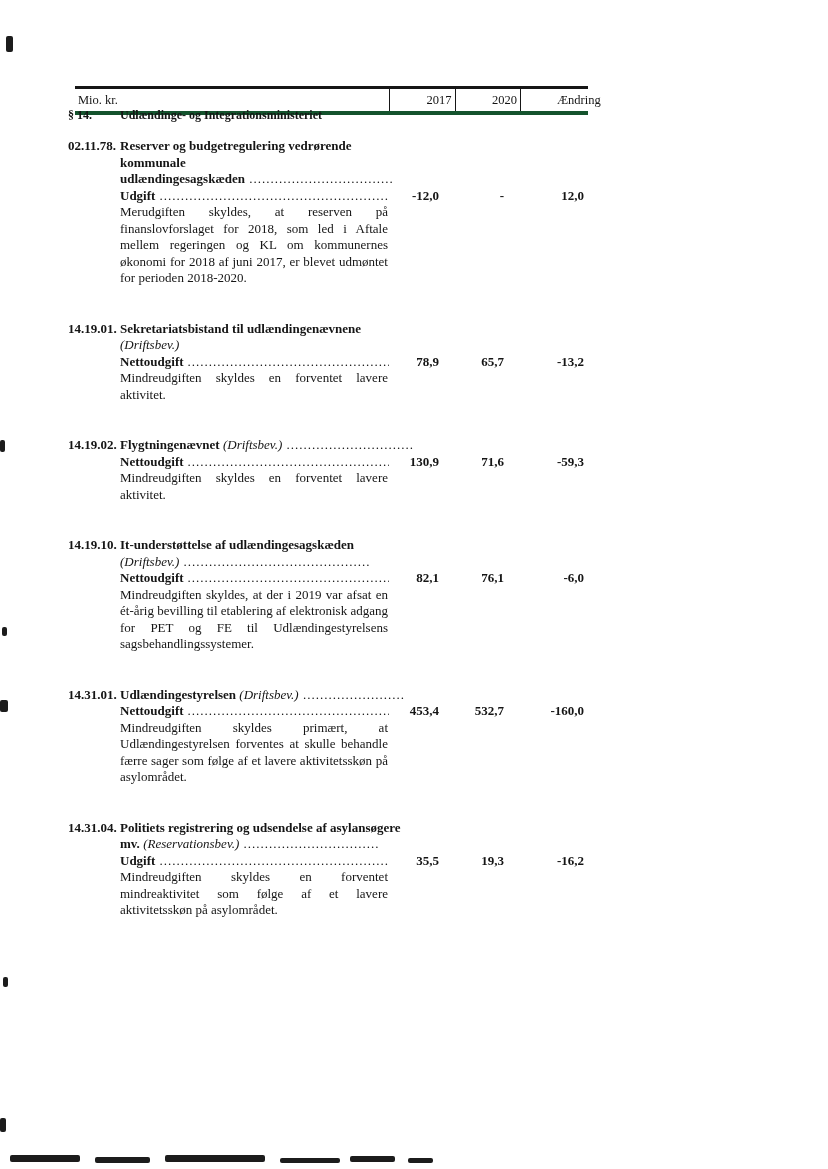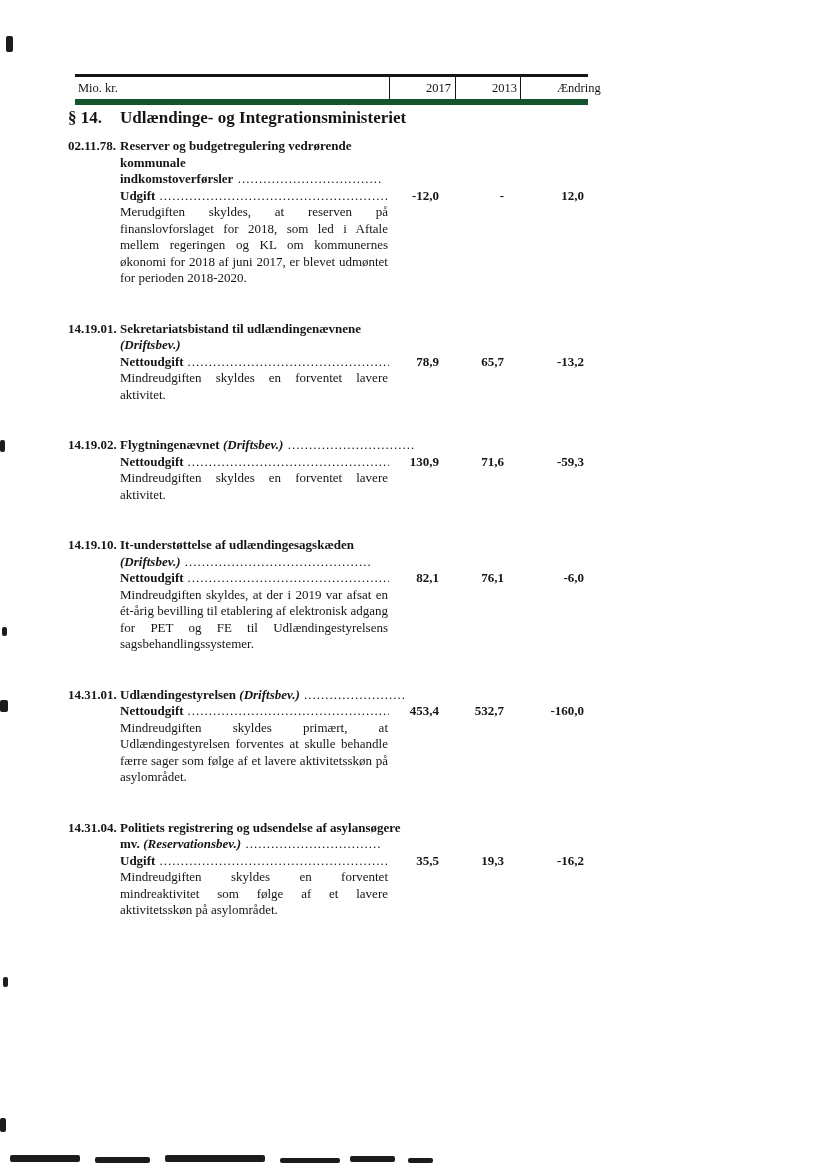--- a/index.html
+++ b/index.html
@@ -10,45 +10,45 @@
     overflow:hidden;
     font-family:"Liberation Serif", serif;
     color:#151515;
   }
   .page-number{
     position:absolute;top:20px;left:0;width:100%;
     text-align:center;font-size:13px;
   }
   
   .mtable{
-    position:absolute;top:74px;left:75px;width:513px;
+    position:absolute;top:86px;left:75px;width:513px;
     display:flex;
     border-top:3px solid #161616;
-    border-bottom:6px solid #14532d;
+    border-bottom:4px solid #14532d;
     box-sizing:border-box;
   }
   .cell{box-sizing:border-box;font-size:12.5px;padding:4px 3px 3px;}
   .cell.label{width:314px;text-align:left;}
-  .cell.c{border-left:1px solid #161616;padding-left:36px;}
+  .cell.c{text-align:center;border-left:1px solid #161616;padding-left:36px;}
   .c1{width:66px}.c2{width:65px}.c3{width:68px}
 
   .chapter{
     position:absolute;top:108px;left:68px;
-    font-weight:bold;font-size:17px;
+    font-weight:bold;font-size:12px;
   }
   .chapter-code{display:inline-block;width:52px;}
 
   .entries{position:absolute;top:138px;left:68px;width:520px;}
   .entry{
     position:relative;padding-left:52px;margin-bottom:34px;
     font-size:13px;line-height:16.5px;
   }
   .code{position:absolute;left:0;top:0;font-weight:bold;}
   .entry-head{width:284px;font-weight:bold;hyphens:auto;}
-  .bev{font-weight:bold;font-style:italic;}
+  .bev{font-weight:normal;font-style:italic;}
   .leader-inline{font-weight:normal;letter-spacing:1px;}
   .bev-line{width:284px;}
   .vrow{display:flex;width:468px;font-weight:bold;}
   .lab-leader{width:269px;display:flex;min-width:0;}
   .leader{
     flex:1 1 auto;min-width:0;overflow:hidden;white-space:nowrap;
     font-weight:normal;margin-left:4px;letter-spacing:1px;
   }
   .v{box-sizing:border-box;text-align:right;}
   .v1{width:66px;padding-right:16px;}
@@ -73,32 +73,32 @@
 </style>
 </head>
 <body>
 
 <div class="page">
 
 
   <div class="mtable">
     <div class="cell label">Mio. kr.</div>
     <div class="cell c c1">2017</div>
-    <div class="cell c c2">2013</div>
+    <div class="cell c c2">2020</div>
     <div class="cell c c3">Ændring</div>
   </div>
 
   <div class="chapter">
     <span class="chapter-code">§ 14.</span><span class="chapter-title">Udlændinge- og Integrationsministeriet</span>
   </div>
 
   <div class="entries">
   <section class="entry">
     <div class="entry-head">
-      <span class="code">02.11.78.</span><span class="title">Reserver og budgetregulering vedrørende kommunale indkomstoverførsler</span><span class="leader-inline">&nbsp;..................................</span>
+      <span class="code">02.11.78.</span><span class="title">Reserver og budgetregulering vedrørende kommunale udlændingesagskæden</span><span class="leader-inline">&nbsp;..................................</span>
     </div>
 
     <div class="vrow">
       <div class="lab-leader">
         <span class="rlabel">Udgift</span>
         <span class="leader">..........................................................................................</span>
       </div>
       <div class="v v1">-12,0</div>
       <div class="v v2">-</div>
       <div class="v v3">12,0</div>

